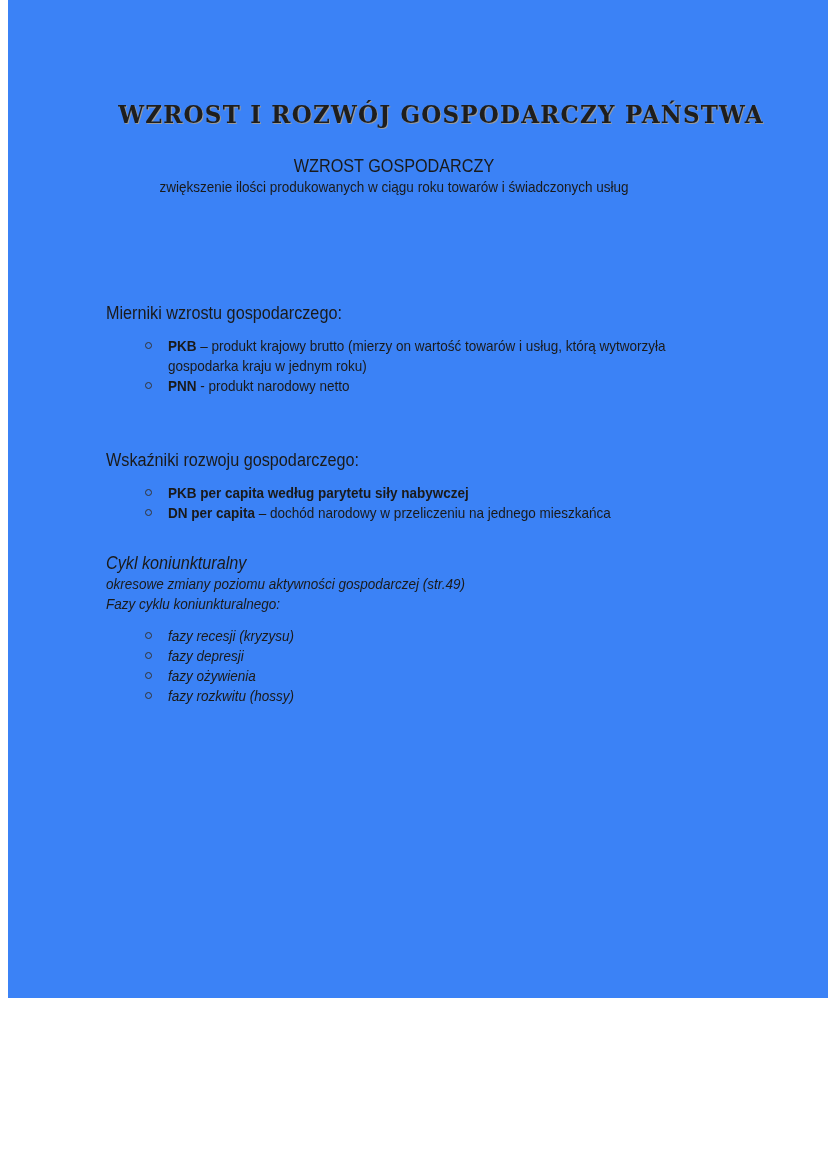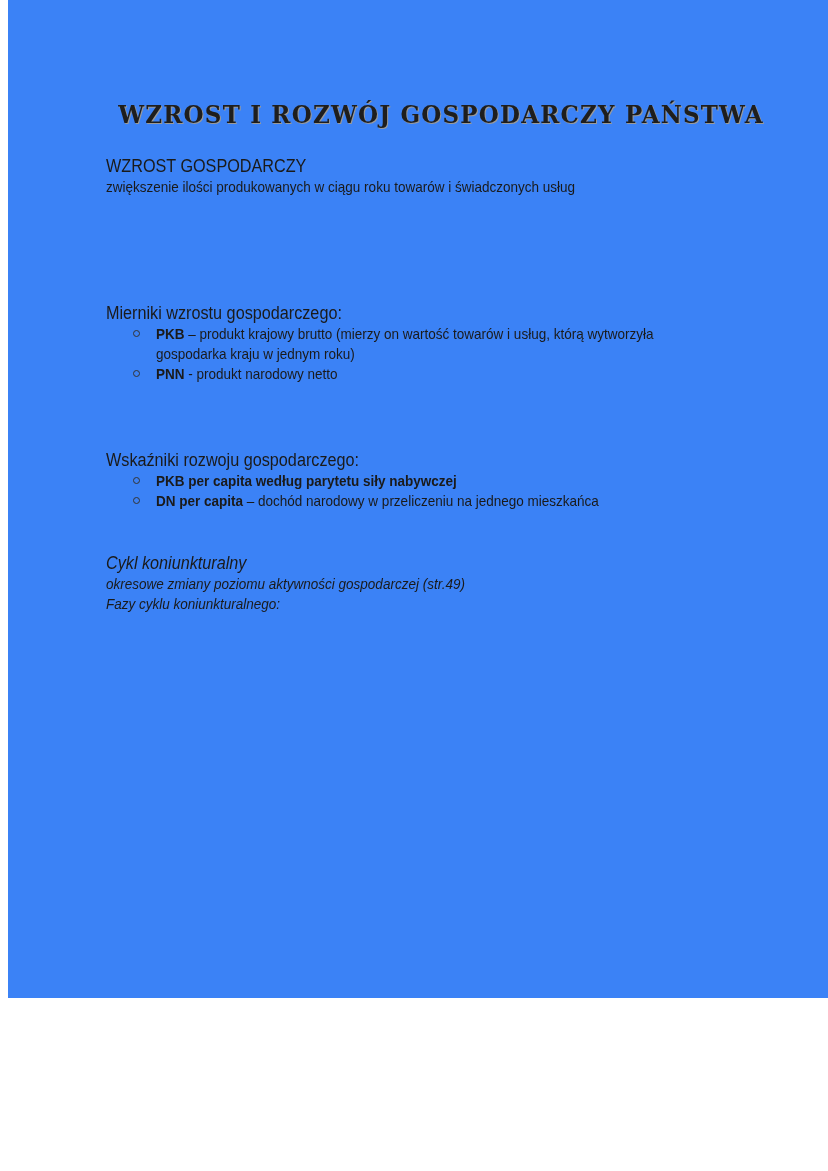--- a/index.html
+++ b/index.html
@@ -23,42 +23,42 @@
       font-family: "Liberation Sans", sans-serif;
       font-size: 18px; line-height: 21px; color: #1a1a1a;
       transform: scaleX(0.9); transform-origin: left;
       white-space: nowrap;
     }
     .text {
       font-size: 15px; line-height: 20px; color: #1a1a1a;
       transform: scaleX(0.9); transform-origin: left;
       white-space: nowrap;
     }
-    .list { margin: 0; padding: 0; list-style: none; }
+    .list { margin: 12px; padding: 0; list-style: none; }
     .list li {
       position: relative; padding-left: 50px;
       font-size: 15px; line-height: 20px; white-space: nowrap;
     }
     .list li .bullet {
       position: absolute; left: 27px; top: 6px;
       width: 7px; height: 7px; border: 1.3px solid #333; border-radius: 50%;
       box-sizing: border-box;
     }
     .list li .content { display: inline-block; transform: scaleX(0.9); transform-origin: left; }
     .list li .cont-line { display: block; }
     b { font-weight: bold; }
   </style>
 </head>
 <body>
 
 <div class="page">
 
   <div class="title">WZROST I ROZWÓJ GOSPODARCZY PAŃSTWA</div>
 
-  <div class="block" style="top:156px;">
+  <div class="block" style="top:156px;text-align:center;">
     <div class="heading">WZROST GOSPODARCZY</div>
     <div class="text">zwiększenie ilości produkowanych w ciągu roku towarów i świadczonych usług</div>
   </div>
 
 
   <div class="block" style="top:303px;">
     <div class="heading">Mierniki wzrostu gospodarczego:</div>
     <ul class="list">
       <li>
         <span class="bullet"></span>
@@ -85,15 +85,33 @@
         <span class="bullet"></span>
         <span class="content"><b>DN per capita</b><span> – dochód narodowy w przeliczeniu na jednego mieszkańca</span></span>
       </li>
     </ul>
   </div>
 
   <div class="block" style="top:553px;font-style:italic;">
     <div class="heading">Cykl koniunkturalny</div>
     <div class="text">okresowe zmiany poziomu aktywności gospodarczej (str.49)</div>
     <div class="text">Fazy cyklu koniunkturalnego:</div>
+    <ul class="list">
+      <li>
+        <span class="bullet"></span>
+        <span class="content">fazy recesji (kryzysu)</span>
+      </li>
+      <li>
+        <span class="bullet"></span>
+        <span class="content">fazy depresji</span>
+      </li>
+      <li>
+        <span class="bullet"></span>
+        <span class="content">fazy ożywienia</span>
+      </li>
+      <li>
+        <span class="bullet"></span>
+        <span class="content">fazy rozkwitu (hossy)</span>
+      </li>
+    </ul>
   </div>
 
 </div>
 
 </body></html>

